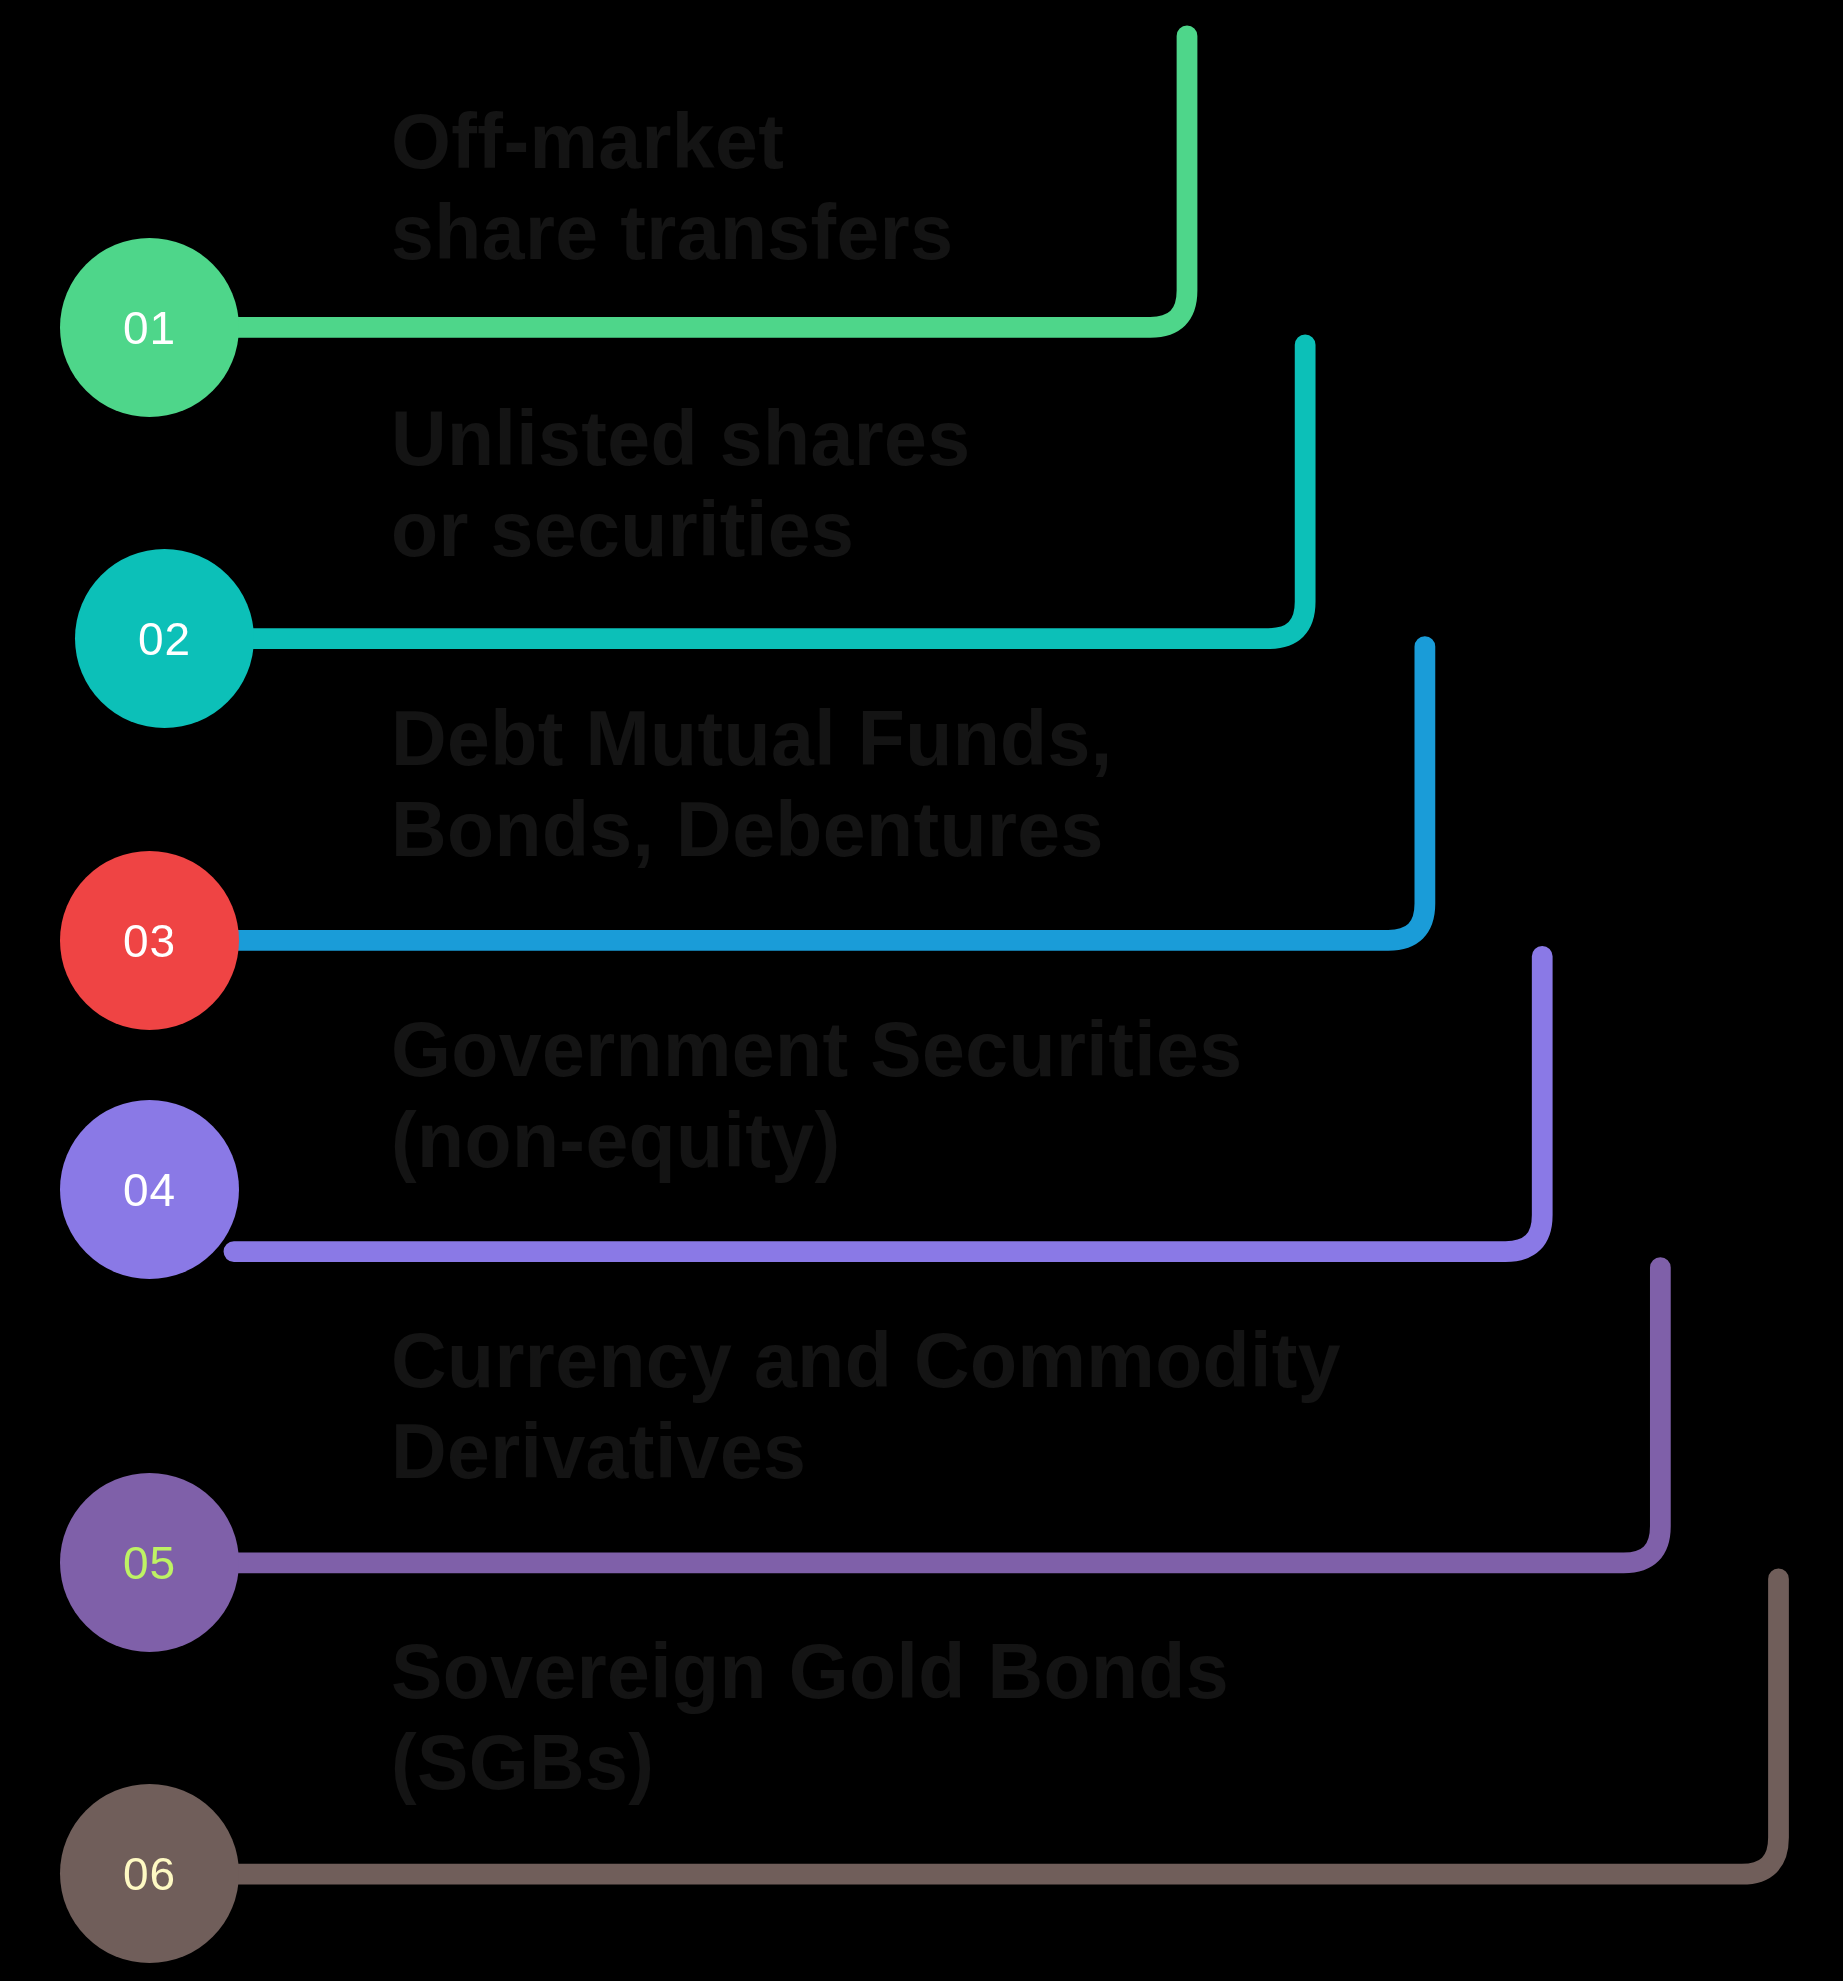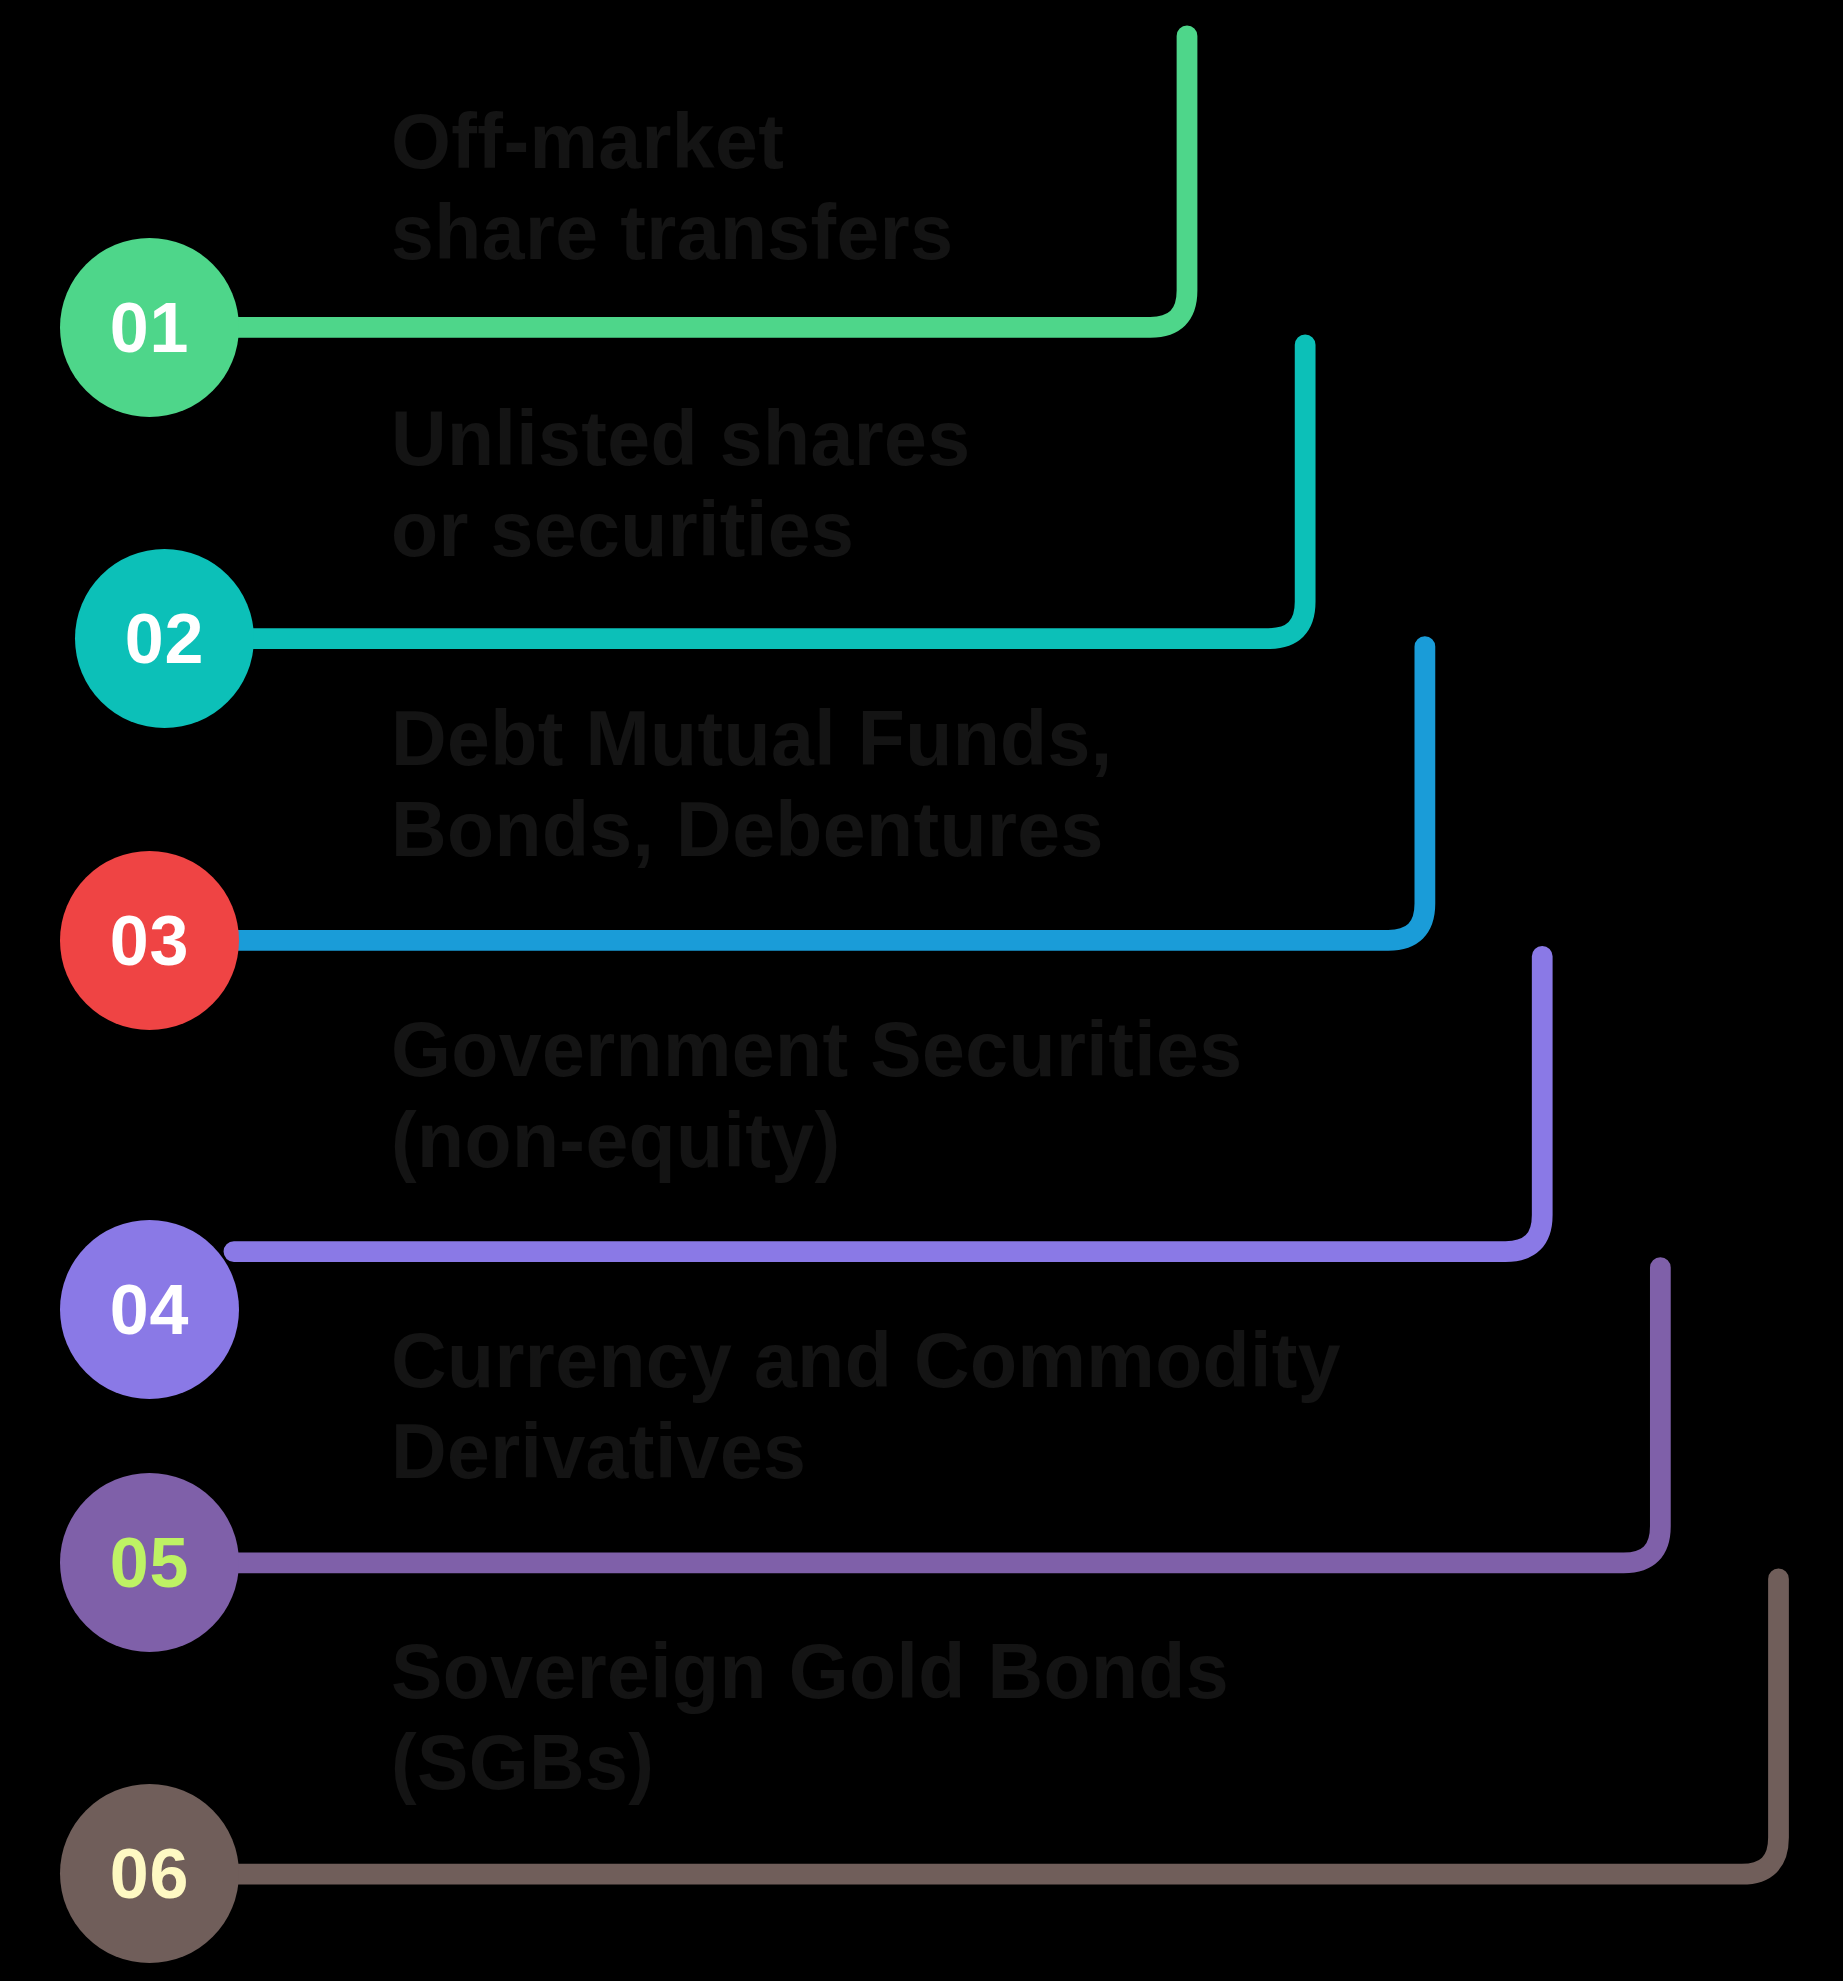--- a/index.html
+++ b/index.html
@@ -40,22 +40,22 @@
   .step-circle {
     position: absolute;
     border-radius: 50%;
     display: flex;
     align-items: center;
     justify-content: center;
   }
   .step-circle-number {
     color: #ffffff;
     font-family: "Liberation Sans", sans-serif;
-    font-weight: 700;
-    font-size: 70px;
+    font-weight: 400;
+    font-size: 46px;
     line-height: 1;
     letter-spacing: 0.8px;
     user-select: none;
   }
 </style>
 </head>
 <body>
 
 <div id="stage" style="width: 1844px; height: 1982px; background: rgb(0, 0, 0);">
 
@@ -71,21 +71,21 @@
   <div id="circles-layer">
       <div class="step-circle" style="left: 60px; top: 238px; width: 179px; height: 179px; background: rgb(78, 214, 138);">
         <span class="step-circle-number" style="color: rgb(255, 255, 255);">01</span>
       </div>
       <div class="step-circle" style="left: 75px; top: 549px; width: 179px; height: 179px; background: rgb(12, 192, 184);">
         <span class="step-circle-number" style="color: rgb(255, 255, 255);">02</span>
       </div>
       <div class="step-circle" style="left: 60px; top: 851px; width: 179px; height: 179px; background: #ef4444;">
         <span class="step-circle-number" style="color: rgb(255, 255, 255);">03</span>
       </div>
-      <div class="step-circle" style="left: 60px; top: 1220px; width: 179px; height: 179px; background: rgb(138, 121, 230);">
+      <div class="step-circle" style="left: 60px; top: 1100px; width: 179px; height: 179px; background: rgb(138, 121, 230);">
         <span class="step-circle-number" style="color: rgb(255, 255, 255);">04</span>
       </div>
       <div class="step-circle" style="left: 60px; top: 1473px; width: 179px; height: 179px; background: rgb(127, 96, 169);">
         <span class="step-circle-number" style="color: #bef264;">05</span>
       </div>
       <div class="step-circle" style="left: 60px; top: 1784px; width: 179px; height: 179px; background: rgb(112, 94, 90);">
         <span class="step-circle-number" style="color: #fef9c3;">06</span>
       </div>
     </div>
   <div id="labels-layer">

